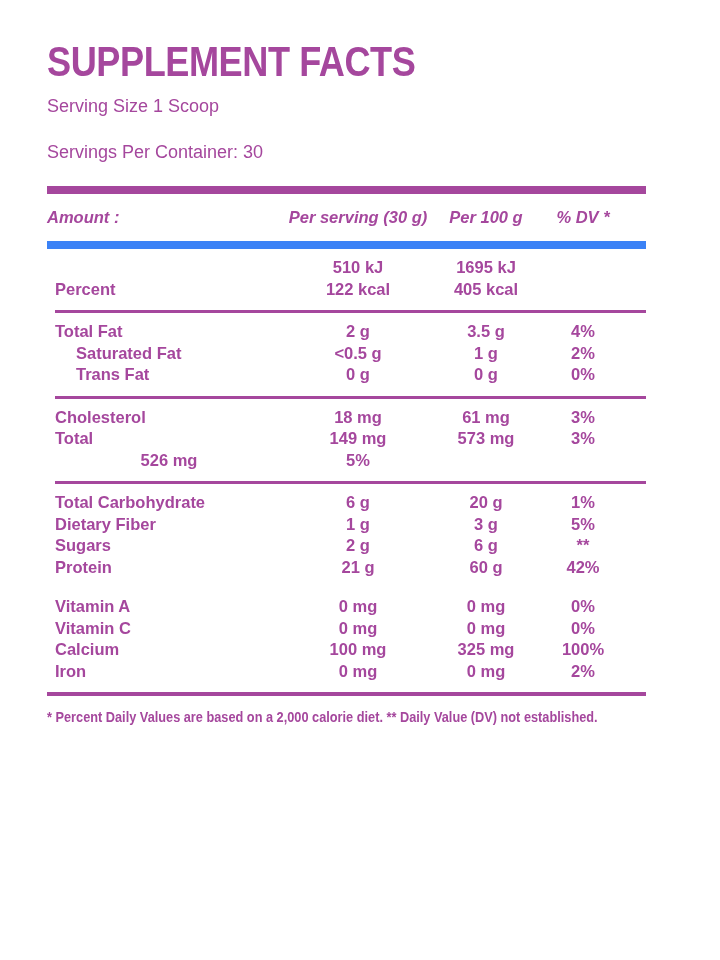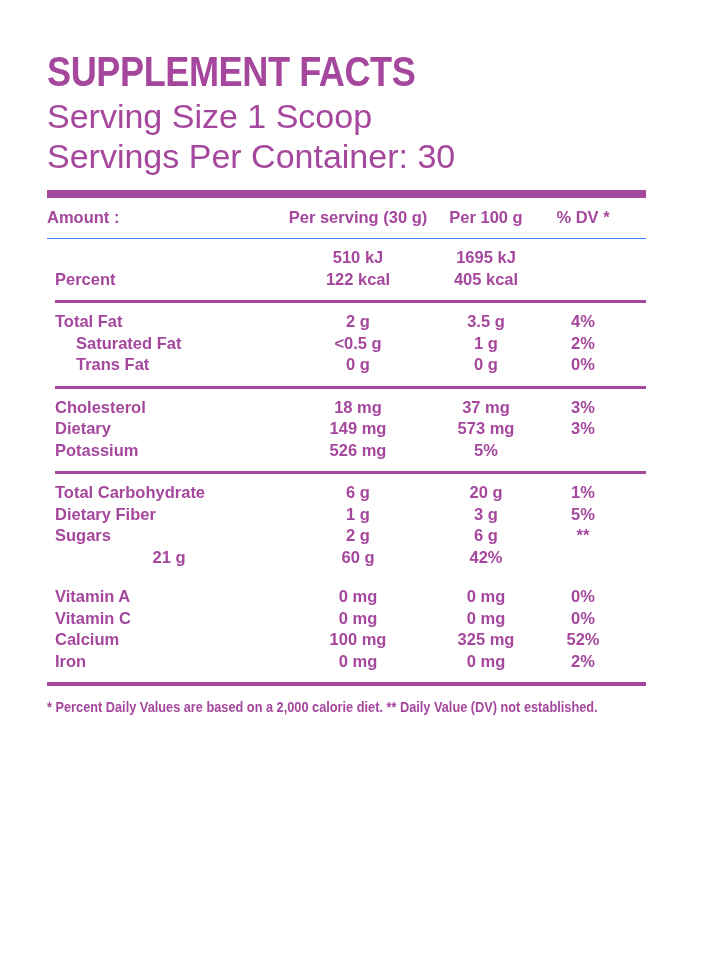--- a/index.html
+++ b/index.html
@@ -6,64 +6,65 @@
   html, body {
     width: 720px;
     height: 960px;
     background: #ffffff;
     font-family: "Liberation Sans", sans-serif;
     overflow: hidden;
   }
   .label-sheet {
     position: absolute;
     left: 47px;
-    top: 10px;
+    top: 0;
     width: 599px;
     color: #a5479d;
   }
   
   .title {
     margin-top: 44px;
     font-size: 42px;
     font-weight: bold;
     letter-spacing: -0.5px;
     line-height: 36px;
     white-space: nowrap;
     transform: scaleX(0.86);
     transform-origin: left center;
   }
   .subtitle {
-    font-size: 34px;
+    font-size: 18px;
     font-weight: 400;
     line-height: 32px;
     white-space: nowrap;
   }
   .subtitle.first { margin-top: 10px; }
-  .subtitle.second { margin-top: 8px; }
+  .subtitle.second { margin-top: 14px; }
   
   .bar-thick {
     margin-top: 18px;
     height: 8px;
     background: #a5479d;
   }
   .divider-bottom {
     height: 4px;
     background: #a5479d;
   }
   
   .grid-row {
     display: grid;
     grid-template-columns: 1fr 150px 106px 88px;
     padding-right: 19px;
     align-items: baseline;
   }
   .head-row {
-    height: 41px;
+    height: 55px;
     align-items: center;
-    border-bottom: 1px solid #3b82f6;
+    border-bottom: 8px solid #3b82f6;
+    font-style: italic;
   }
   .cell {
     font-size: 16.5px;
     font-weight: bold;
     line-height: 21.5px;
     white-space: nowrap;
   }
   .cell.num { text-align: center; }
   .cell.indent { padding-left: 21px; }
   .section {
@@ -134,31 +135,30 @@
       <span class="cell num">0 g</span>
       <span class="cell num">0 g</span>
       <span class="cell num">0%</span>
     </div>
   </div>
 
   <div class="section ruled">
     <div class="grid-row">
       <span class="cell">Cholesterol</span>
       <span class="cell num">18 mg</span>
-      <span class="cell num">37 mg</span>
+      <span class="cell num">61 mg</span>
       <span class="cell num">3%</span>
     </div>
     <div class="grid-row">
-      <span class="cell">Dietary</span>
+      <span class="cell">Total</span>
       <span class="cell num">149 mg</span>
       <span class="cell num">573 mg</span>
       <span class="cell num">3%</span>
     </div>
     <div class="grid-row">
-      <span class="cell">Potassium</span>
       <span class="cell num">526 mg</span>
       <span class="cell num">5%</span>
     </div>
   </div>
 
   <div class="section gap-after">
     <div class="grid-row">
       <span class="cell">Total Carbohydrate</span>
       <span class="cell num">6 g</span>
       <span class="cell num">20 g</span>
@@ -170,20 +170,21 @@
       <span class="cell num">3 g</span>
       <span class="cell num">5%</span>
     </div>
     <div class="grid-row">
       <span class="cell">Sugars</span>
       <span class="cell num">2 g</span>
       <span class="cell num">6 g</span>
       <span class="cell num">**</span>
     </div>
     <div class="grid-row">
+      <span class="cell">Protein</span>
       <span class="cell num">21 g</span>
       <span class="cell num">60 g</span>
       <span class="cell num">42%</span>
     </div>
   </div>
 
   <div class="section" style="padding-top:0;">
     <div class="grid-row">
       <span class="cell">Vitamin A</span>
       <span class="cell num">0 mg</span>
@@ -193,21 +194,21 @@
     <div class="grid-row">
       <span class="cell">Vitamin C</span>
       <span class="cell num">0 mg</span>
       <span class="cell num">0 mg</span>
       <span class="cell num">0%</span>
     </div>
     <div class="grid-row">
       <span class="cell">Calcium</span>
       <span class="cell num">100 mg</span>
       <span class="cell num">325 mg</span>
-      <span class="cell num">52%</span>
+      <span class="cell num">100%</span>
     </div>
     <div class="grid-row">
       <span class="cell">Iron</span>
       <span class="cell num">0 mg</span>
       <span class="cell num">0 mg</span>
       <span class="cell num">2%</span>
     </div>
   </div>
 
   <div class="divider-bottom"></div>

